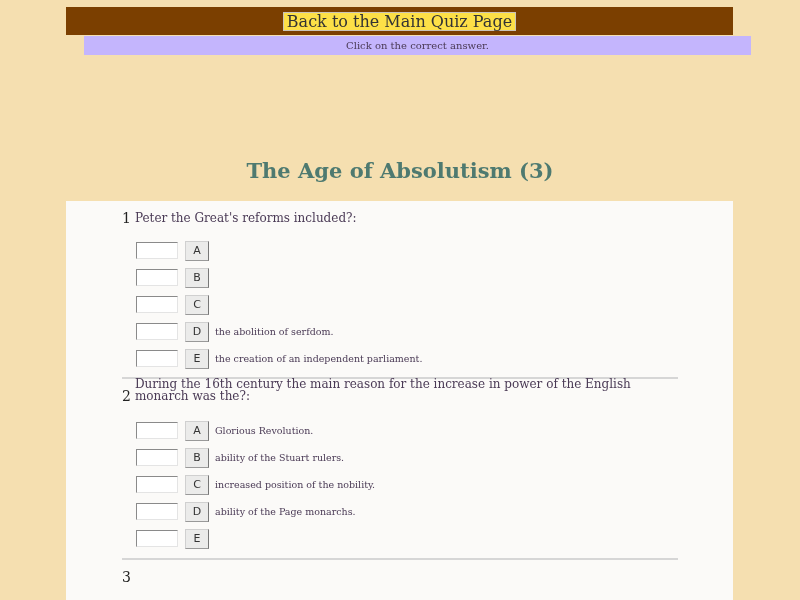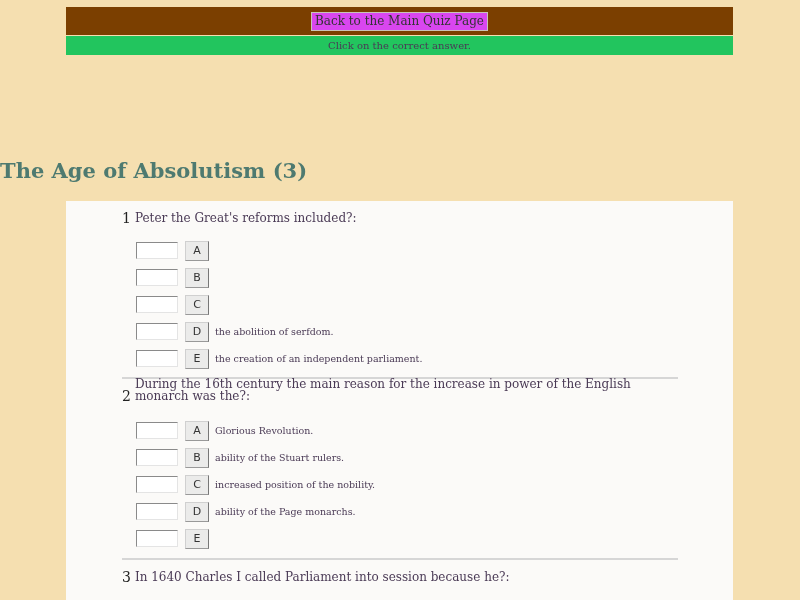--- a/index.html
+++ b/index.html
@@ -10,35 +10,35 @@
       color: #4a3a55;
       position: relative;
     }
     .top-bar {
       position: absolute; left: 66px; top: 7px; width: 667px; height: 28px;
       background: #7b3f00;
       display: flex; align-items: center; justify-content: center;
     }
     .back-btn {
       font-family: "DejaVu Serif", serif;
-      font-size: 12px; color: #333;
-      background: #d946ef;
+      font-size: 16px; color: #333;
+      background: #fde047;
       border: 1px solid #c9c3b8;
       padding: 2px 3px; line-height: 13px;
       cursor: pointer;
     }
     .instr-bar {
-      position: absolute; left: 66px; top: 36px; width: 667px; height: 19px;
-      background: #22c55e;
+      position: absolute; left: 84px; top: 36px; width: 667px; height: 19px;
+      background: #c4b5fd;
       display: flex; align-items: center; justify-content: center;
       font-size: 10px; color: #4a3a55;
     }
     .page-title {
       position: absolute; left: 0; top: 158px; width: 800px;
-      text-align: left; margin: 0;
+      text-align: center; margin: 0;
       font-family: "DejaVu Serif", serif;
       font-weight: bold; font-size: 21px; color: #4e7a70;
     }
     .panel {
       position: absolute; left: 66px; top: 201px; width: 667px; height: 420px;
       background: #fbfaf8;
     }
     .question {
       position: absolute; left: 56px; width: 556px;
     }
@@ -146,21 +146,20 @@
         <div class="ans-btn">E</div>
       </div>
     </div>
   </div>
 
   <div class="divider" style="top:357px;"></div>
 
   <div class="question" style="top:365px;">
     <div class="q-head">
       <span class="q-num">3</span>
-      <span class="q-text">In 1640 Charles I called Parliament into session because he?:</span>
     </div>
     <div class="answers" style="margin-top:14px;">
       <div class="answer">
 
         <span class="ans-text"></span>
       </div>
     </div>
   </div>
 
 </div>

